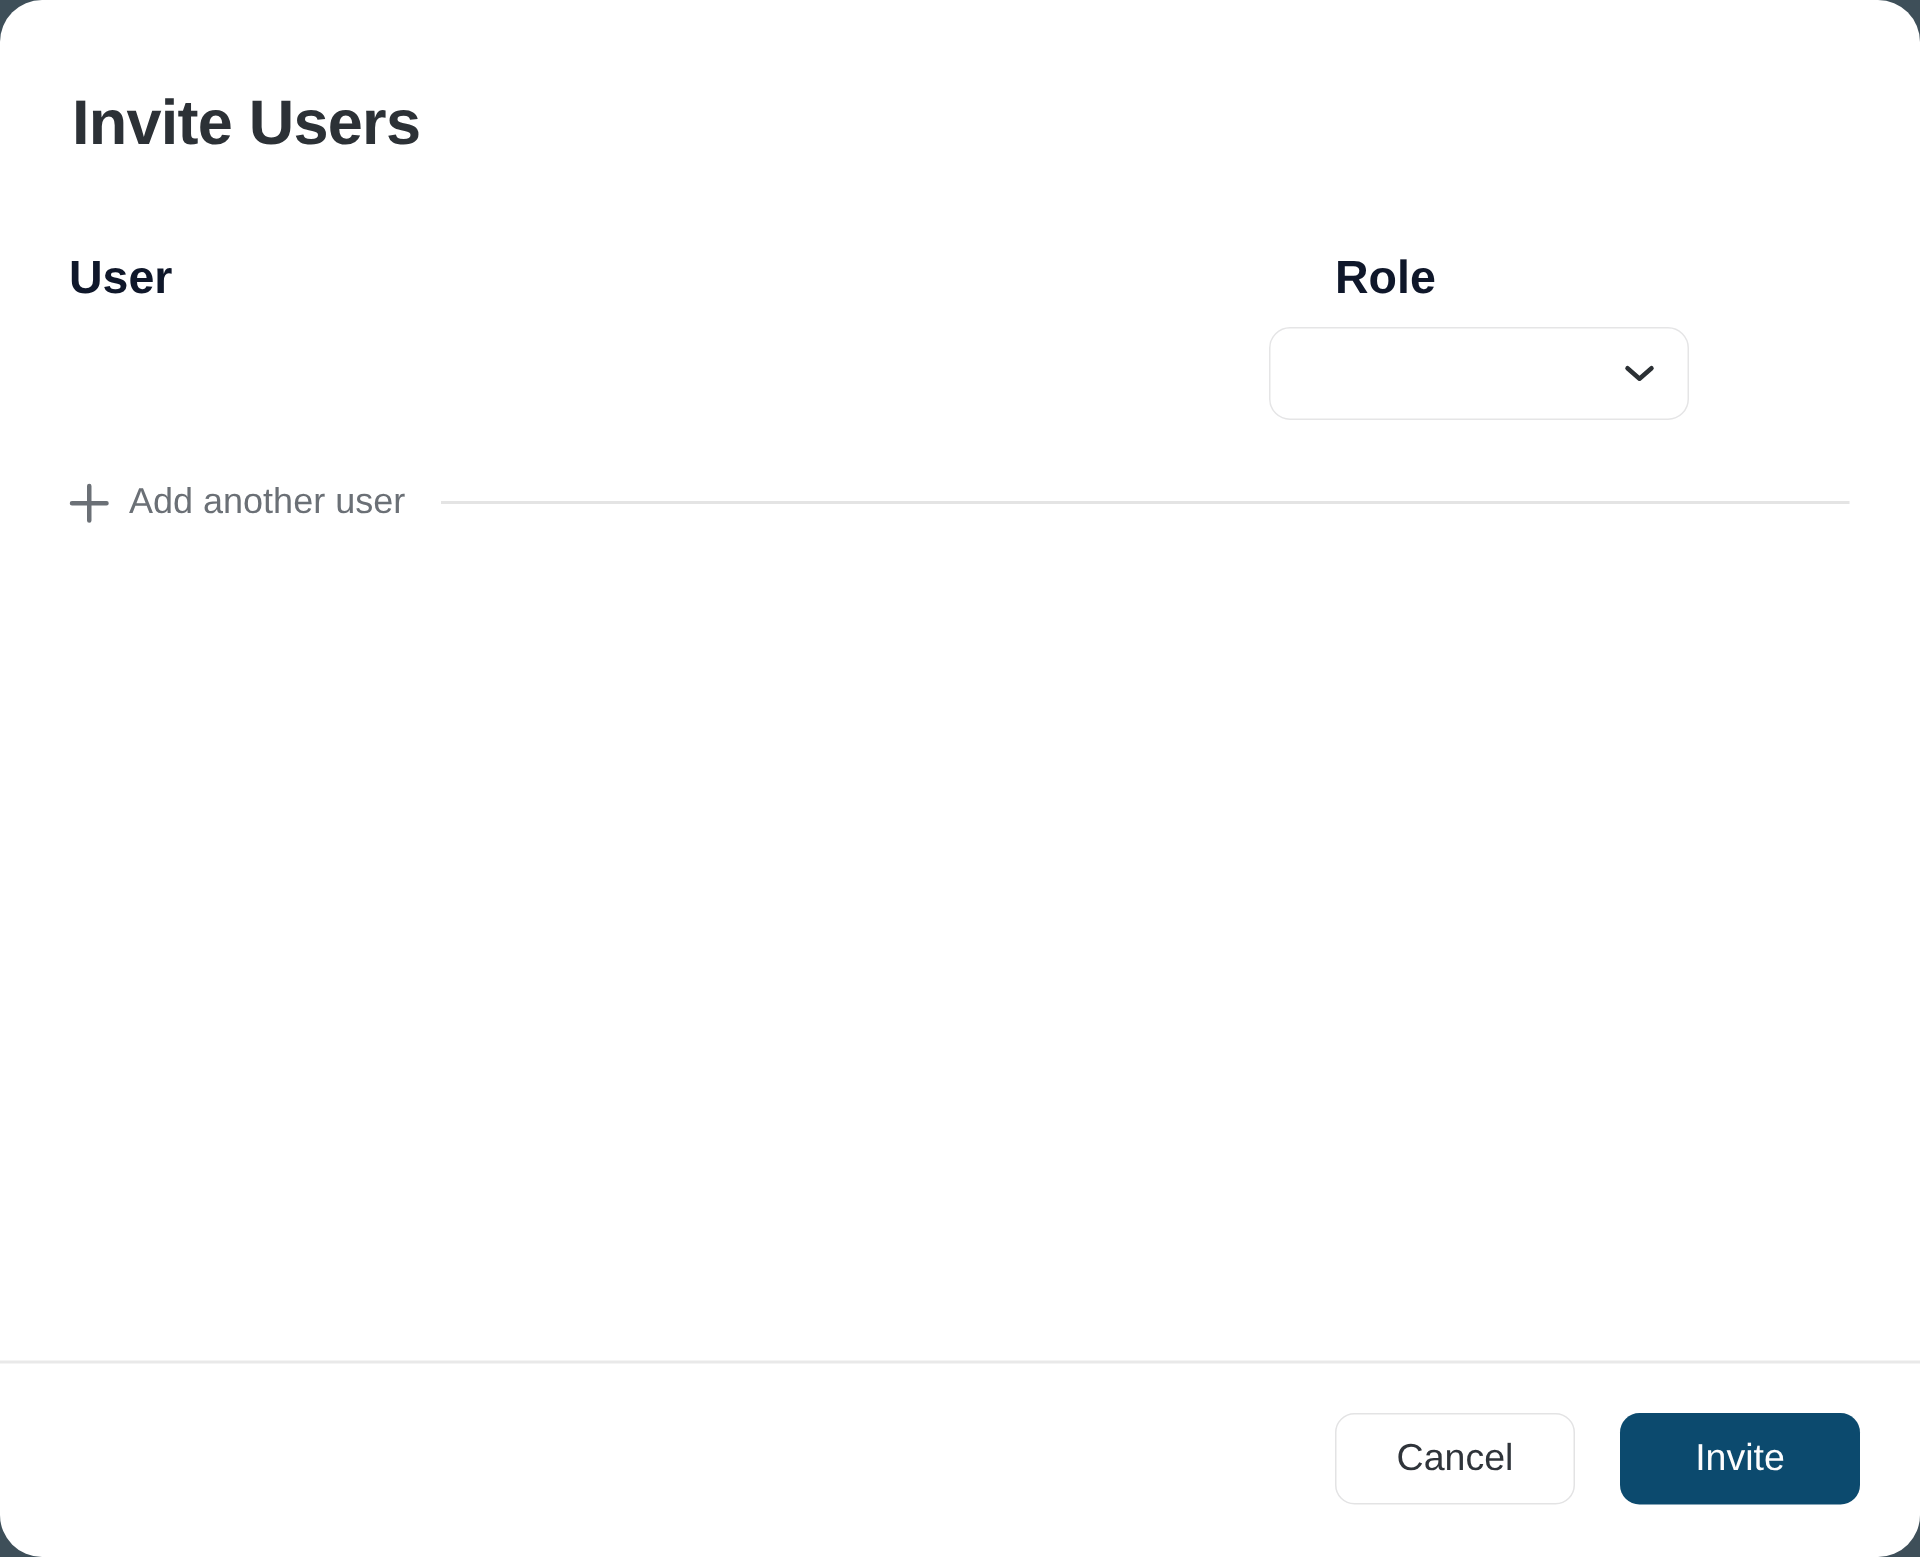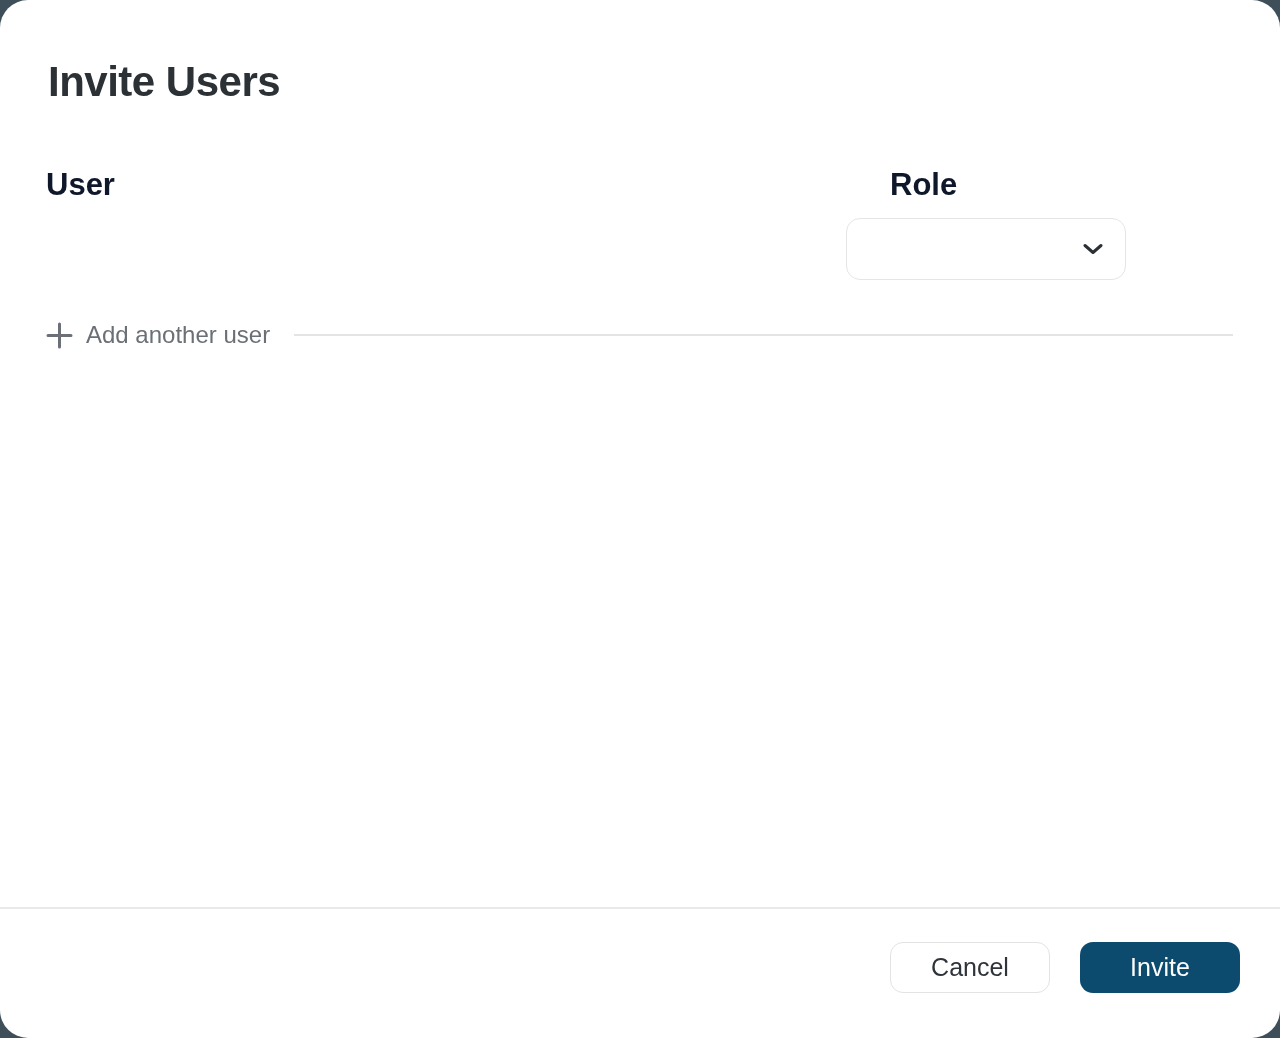--- a/index.html
+++ b/index.html
@@ -90,21 +90,21 @@
     left: 0;
     right: 0;
     top: 907px;
     height: 2px;
     background: #e9e9e9;
   }
   .btn {
     position: absolute;
     top: 942px;
     width: 160px;
-    height: 51px;
+    height: 61px;
     border-radius: 13px;
     font-family: "Liberation Sans", sans-serif;
     font-size: 25px;
     display: flex;
     align-items: center;
     justify-content: center;
     cursor: pointer;
   }
   .btn-cancel {
     left: 890px;

